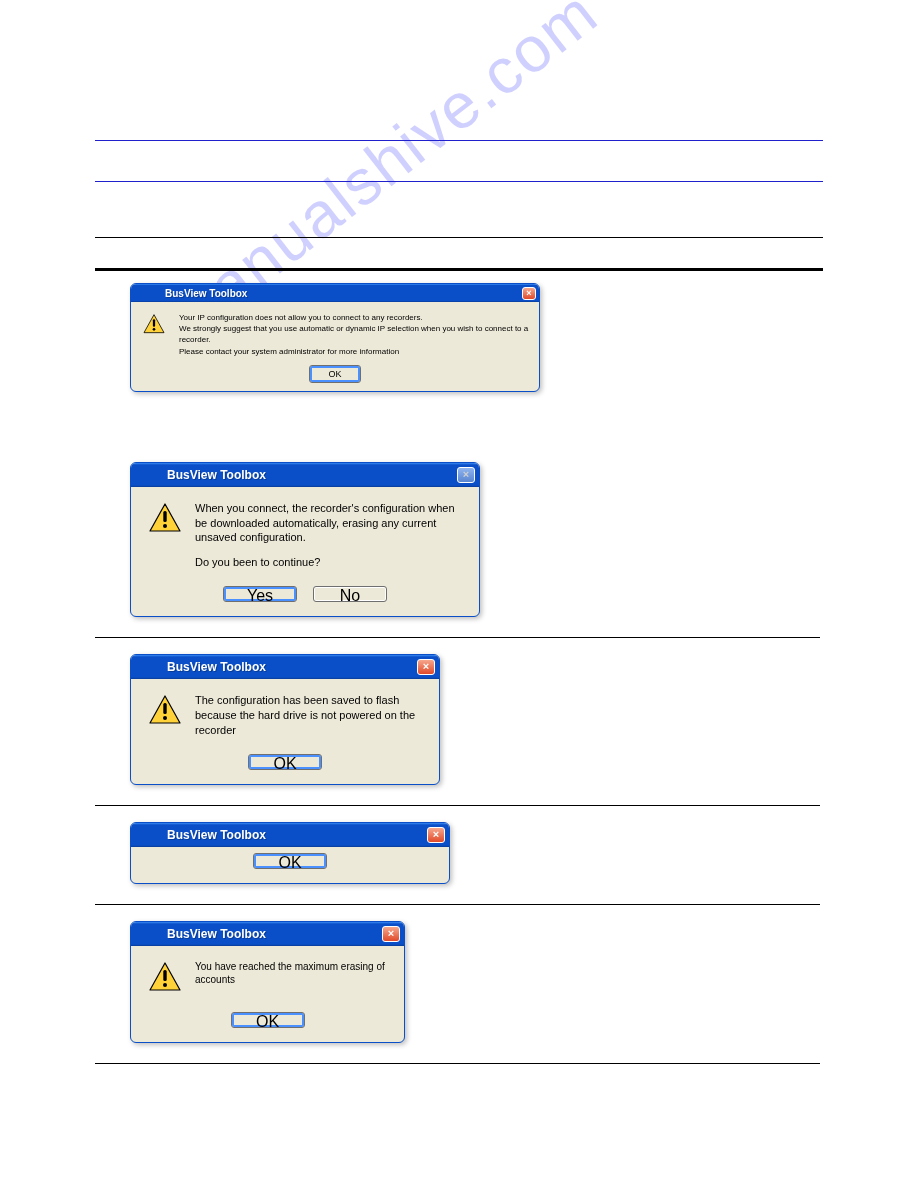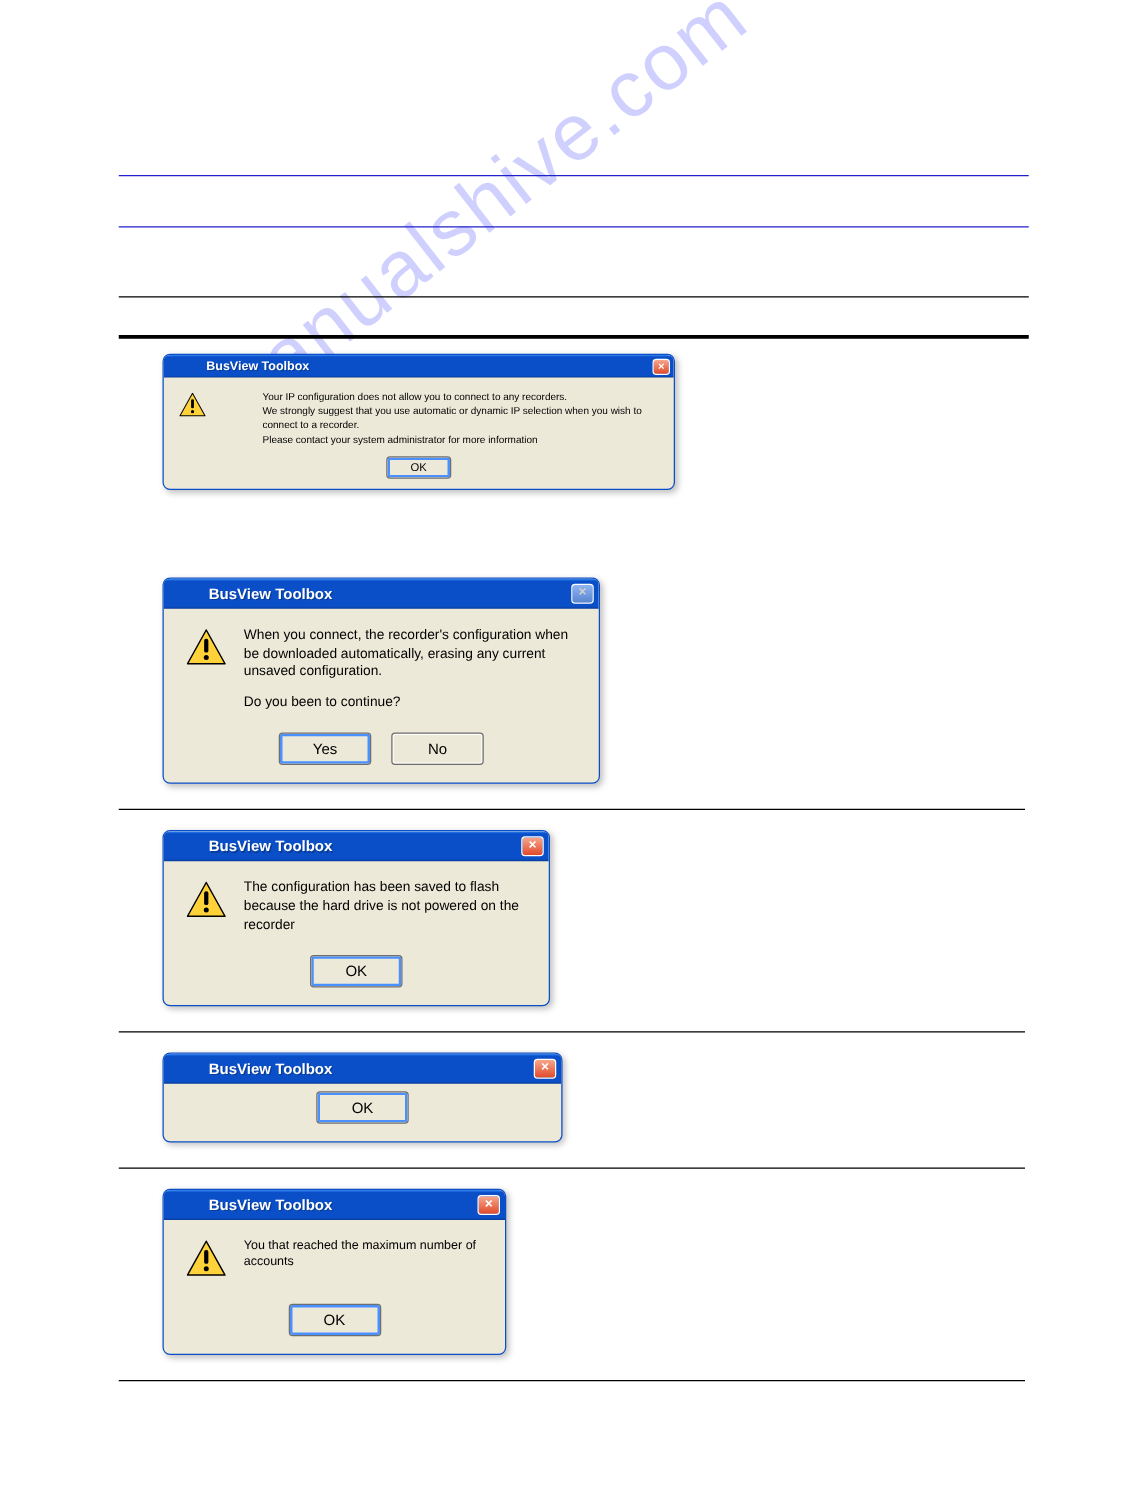--- a/index.html
+++ b/index.html
@@ -58,21 +58,21 @@
     .close-btn.disabled {
       background: linear-gradient(to bottom, #8fb4f0, #5a86d0);
       color: #d0d0d0;
       cursor: default;
     }
     .dlg-body {
       display: flex;
       align-items: flex-start;
       padding: 14px 18px 10px 18px;
     }
-    .dlg-body.tiny { padding: 10px 4px 6px 12px; gap: 31px; }
+    .dlg-body.tiny { padding: 10px 4px 6px 12px; }
     .warn-icon {
       flex: 0 0 auto;
       margin-right: 14px;
       margin-top: 2px;
     }
     .warn-icon.big svg { width: 32px; height: 30px; }
     .warn-icon.sm svg { width: 22px; height: 20px; }
     .dlg-text {
       font-family: Tahoma, Arial, sans-serif;
       color: #000;
@@ -81,26 +81,26 @@
     .dlg-text.fs8 { font-size: 8px; line-height: 1.4; }
     .dlg-text .para2 { margin-top: 10px; }
     .btn-row {
       display: flex;
       justify-content: center;
       gap: 16px;
       padding: 6px 0 14px 0;
     }
     .xp-btn {
       min-width: 74px;
-      height: 26px;
+      height: 16px;
       background: #ece9d8;
       border: 1px solid #6f6f6f;
       border-radius: 3px;
       font-family: Tahoma, Arial, sans-serif;
-      font-size: 12px;
+      font-size: 16px;
       cursor: pointer;
       padding: 0 10px;
       box-shadow: inset 0 0 0 1px #fff;
     }
     .xp-btn.default {
       box-shadow: inset 0 0 0 2px #4a90ff;
     }
     .xp-btn.sm { min-width: 52px; height: 18px; font-size: 9px; }
 
     .watermark {
@@ -235,21 +235,21 @@
       <span class="title">BusView Toolbox</span>
       <span class="close-btn">×</span>
     </div>
     <div class="dlg-body">
       <span class="warn-icon big">
         <svg viewBox="0 0 32 30">
             <use href="#warn-tri"></use>
           </svg>
       </span>
       <div class="dlg-text fs11" style="font-size:10px">
-        <div>You that reached the maximum number of accounts</div>
+        <div>You have reached the maximum erasing of accounts</div>
       </div>
     </div>
     <div class="btn-row">
       <button class="xp-btn default">OK</button>
     </div>
   </div>
 
   <div class="sep-h"></div>
 
 </div>

